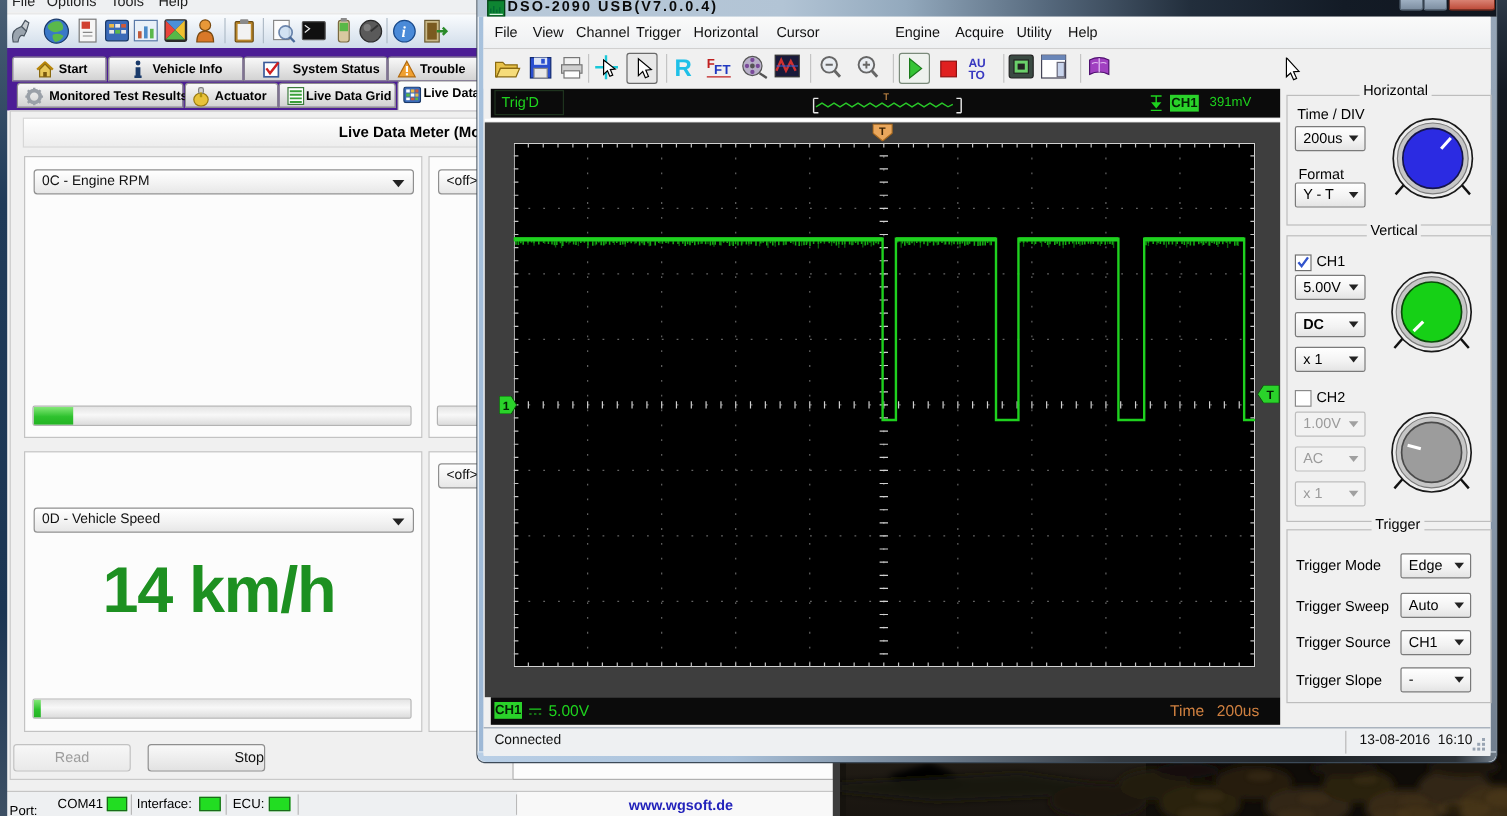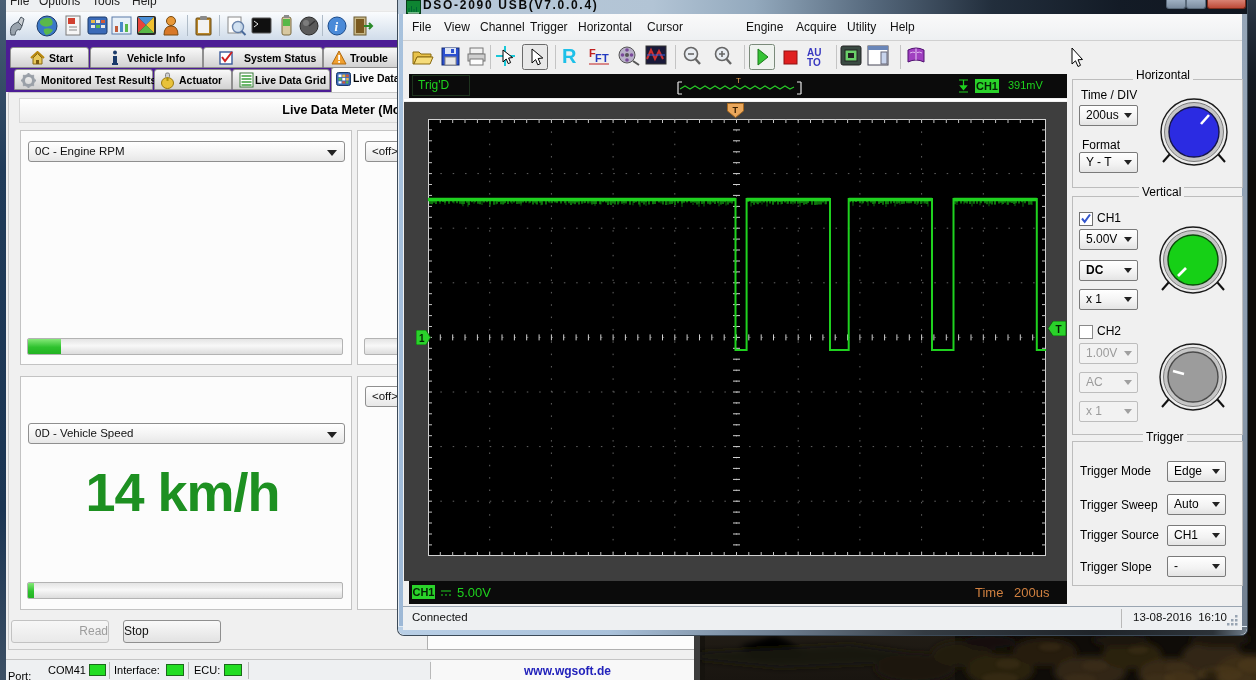--- a/index.html
+++ b/index.html
@@ -270,22 +270,22 @@
      </div>
    </div>
 
    <div class="gb" style="left:348px;top:283px;width:330px;height:232px;">
      <div class="dd" style="left:7px;top:9px;width:315px;height:19px;">
           <span style="position:absolute;left:6px;top:3px;font-size:11.5px;">&lt;off&gt;</span>
           <span class="arr"></span>
         </div>
    </div>
 
-   <div style="position:absolute;left:2px;top:527px;width:96px;height:21px;background:linear-gradient(#f7f7f7,#e9e9e9);border:1px solid #c2c2c2;border-radius:3px;text-align:right;font-size:12px;color:#9d9d9d;line-height:21px;">Read</div>
-   <div style="position:absolute;left:114px;top:527px;width:96px;height:21px;background:linear-gradient(#f9f9f9,#e2e2e2);border:1px solid #8f8f8f;border-radius:3px;text-align:left;font-size:12px;color:#111;line-height:21px;">Stop</div>
+   <div style="position:absolute;left:2px;top:527px;width:96px;height:21px;background:linear-gradient(#f7f7f7,#e9e9e9);border:1px solid #c2c2c2;border-radius:3px;text-align:center;font-size:12px;color:#9d9d9d;line-height:21px;">Read</div>
+   <div style="position:absolute;left:114px;top:527px;width:96px;height:21px;background:linear-gradient(#f9f9f9,#e2e2e2);border:1px solid #8f8f8f;border-radius:3px;text-align:right;font-size:12px;color:#111;line-height:21px;">Stop</div>
  </div>
 
  <div class="abs" style="left:0;top:659px;width:700px;height:21px;background:#eef0f2;border-top:1px solid #c5c5c5;font-size:11px;color:#000;">
    <span style="position:absolute;left:8px;top:10px;text-align:center;">Port:</span>
    <span style="position:absolute;left:48px;top:4px;">COM41</span>
    <div style="position:absolute;left:89px;top:4px;width:15px;height:10px;background:#22dd22;border:1px solid #1a6a1a;"></div>
    <div style="position:absolute;left:109px;top:2px;width:1px;height:17px;background:#b9b9b9;"></div>
    <span style="position:absolute;left:114px;top:4px;">Interface:</span>
    <div style="position:absolute;left:166px;top:4px;width:16px;height:10px;background:#22dd22;border:1px solid #1a6a1a;"></div>
    <div style="position:absolute;left:188px;top:2px;width:1px;height:17px;background:#b9b9b9;"></div>

